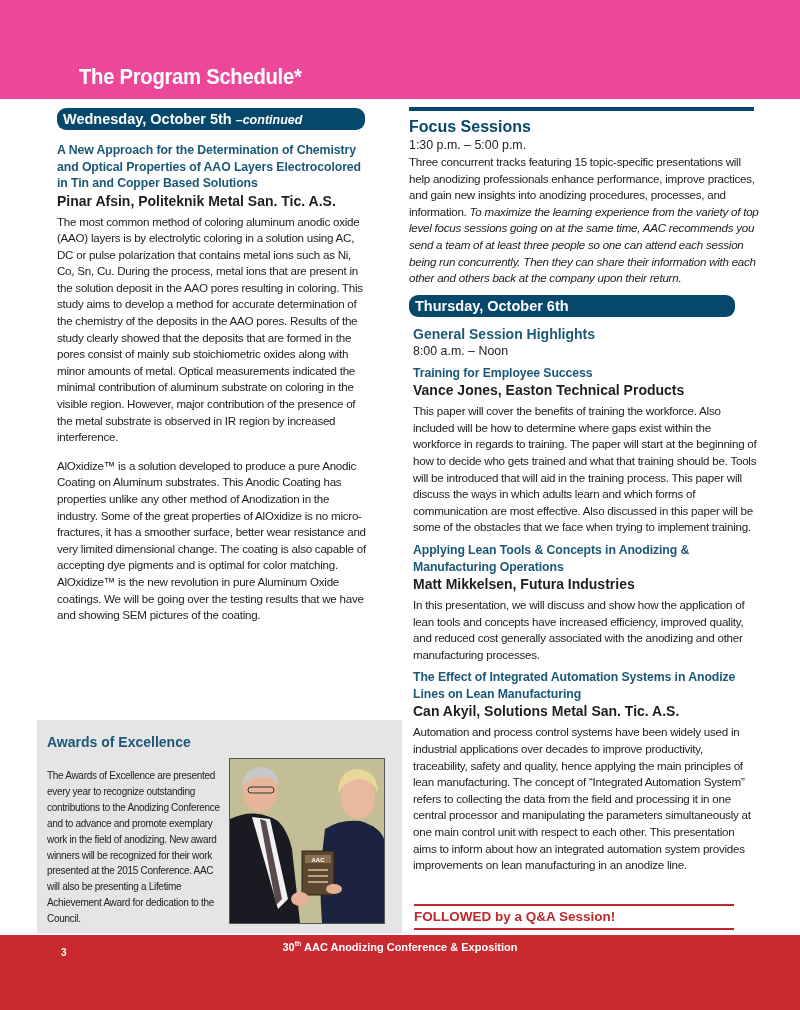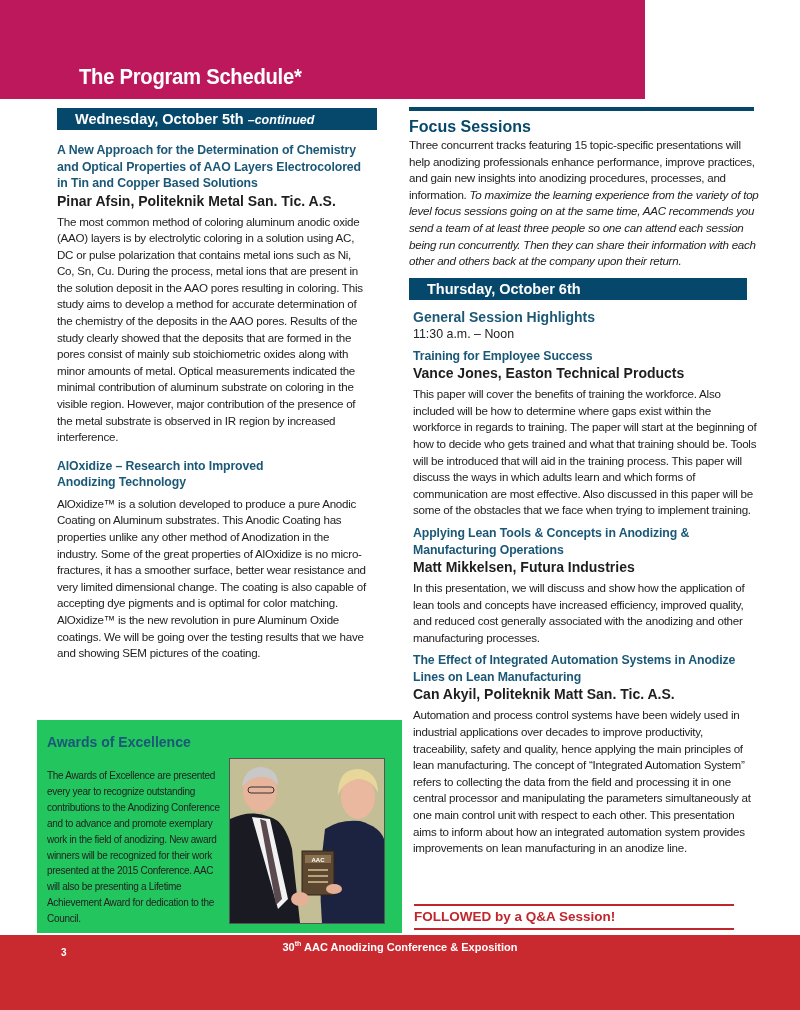--- a/index.html
+++ b/index.html
@@ -3,34 +3,34 @@
 <meta charset="utf-8">
 <style>
   html, body { margin: 0; padding: 0; }
   body {
     width: 800px; height: 1010px; position: relative; overflow: hidden;
     background: #ffffff;
     font-family: "Liberation Sans", "DejaVu Sans", sans-serif;
     color: #1e1e1e;
   }
   .top-banner {
-    position: absolute; left: 0; top: 0; width: 645px; height: 99px;
-    background: #be185d;
+    position: absolute; left: 0; top: 0; width: 800px; height: 99px;
+    background: #ec4899;
   }
   .page-title {
     position: absolute; left: 79px; top: 64px;
     font-size: 22px; font-weight: bold; color: #ffffff; letter-spacing: -0.3px;
     transform: scaleX(0.92); transform-origin: left top;
   }
   .left-col { position: absolute; left: 57px; top: 108px; width: 312px; }
   .right-col { position: absolute; left: 409px; top: 107px; width: 350px; }
 
   .day-bar {
     background: #06486b; color: #fff; font-weight: bold; font-size: 14.5px;
-    height: 22px; line-height: 22px; padding-left: 18px;
+    height: 22px; line-height: 22px; padding-left: 6px; border-radius: 9px;
   }
   .day-bar .cont { font-style: italic; font-weight: bold; font-size: 12.5px; }
   .left-col .day-bar { width: 302px; }
 
   .talk-title {
     color: #1b5877; font-weight: bold; font-size: 12.3px; line-height: 16.5px;
     letter-spacing: -0.1px;
   }
   .speaker { font-weight: bold; font-size: 14px; line-height: 15px; margin-top: 2px; color:#1e1e1e; }
   .body-text {
@@ -38,21 +38,21 @@
     font-size: 11.6px; line-height: 16.6px; color: #222;
     margin-top: 5px; letter-spacing: -0.25px;
   }
   .body-text .it { font-style: italic; text-align: right; }
 
   .left-col .talk-1 { margin-top: 12px; }
   .left-col .talk-2 { margin-top: 12px; }
 
   .awards-box {
     position: absolute; left: 37px; top: 720px; width: 365px; height: 213px;
-    background: #22c55e;
+    background: #e5e5e5;
   }
   .awards-title {
     position: absolute; left: 10px; top: 14px;
     color: #1b5877; font-weight: bold; font-size: 14px;
   }
   .awards-text {
     position: absolute; left: 10px; top: 48px; width: 178px;
     font-size: 10px; line-height: 15.9px; color: #222; letter-spacing: -0.3px;
   }
   .awards-photo {
@@ -98,21 +98,20 @@
     <span class="cont">–continued</span>
   </div>
 
   <div class="talk talk-1">
     <div class="talk-title">A New Approach for the Determination of Chemistry and Optical Properties of AAO Layers Electrocolored in Tin and Copper Based Solutions</div>
     <div class="speaker">Pinar Afsin, Politeknik Metal San. Tic. A.S.</div>
     <div class="body-text">The most common method of coloring aluminum anodic oxide (AAO) layers is by electrolytic coloring in a solution using AC, DC or pulse polarization that contains metal ions such as Ni, Co, Sn, Cu. During the process, metal ions that are present in the solution deposit in the AAO pores resulting in coloring. This study aims to develop a method for accurate determination of the chemistry of the deposits in the AAO pores. Results of the study clearly showed that the deposits that are formed in the pores consist of mainly sub stoichiometric oxides along with minor amounts of metal. Optical measurements indicated the minimal contribution of aluminum substrate on coloring in the visible region. However, major contribution of the presence of the metal substrate is observed in IR region by increased interference.</div>
   </div>
 
   <div class="talk talk-2">
-    <div class="talk-title" style="width:215px">AlOxidize – Research into Improved Anodizing Technology</div>
     <div class="body-text">AlOxidize™ is a solution developed to produce a pure Anodic Coating on Aluminum substrates. This Anodic Coating has properties unlike any other method of Anodization in the industry. Some of the great properties of AlOxidize is no micro-fractures, it has a smoother surface, better wear resistance and very limited dimensional change. The coating is also capable of accepting dye pigments and is optimal for color matching. AlOxidize™ is the new revolution in pure Aluminum Oxide coatings. We will be going over the testing results that we have and showing SEM pictures of the coating.</div>
   </div>
 </div>
 
 <div class="awards-box">
   <div class="awards-title">Awards of Excellence</div>
   <div class="awards-text">The Awards of Excellence are presented every year to recognize outstanding contributions to the Anodizing Conference and to advance and promote exemplary work in the field of anodizing. New award winners will be recognized for their work presented at the 2015 Conference. AAC will also be presenting a Lifetime Achievement Award for dedication to the Council.</div>
   <div class="awards-photo">
     <svg width="154" height="164" viewBox="0 0 154 164">
       <rect x="0" y="0" width="154" height="164" fill="#c4be96"></rect>
@@ -137,46 +136,47 @@
 
       <ellipse cx="70" cy="140" rx="9" ry="7" fill="#e6b096"></ellipse>
       <ellipse cx="104" cy="130" rx="8" ry="5" fill="#e6b096"></ellipse>
     </svg>
   </div>
 </div>
 
 <div class="right-col">
   <div class="focus-rule"></div>
   <div class="focus-title">Focus Sessions</div>
+  <div class="time-text">1:30 p.m. – 5:00 p.m.</div>
   <div class="body-text" style="margin-top:1px">
     <span>Three concurrent tracks featuring 15 topic-specific presentations will help anodizing professionals enhance performance, improve practices, and gain new insights into anodizing procedures, processes, and information.</span>
     <span class="it">To maximize the learning experience from the variety of top level focus sessions going on at the same time, AAC recommends you send a team of at least three people so one can attend each session being run concurrently. Then they can share their information with each other and others back at the company upon their return.</span>
   </div>
 
   <div class="day-bar">Thursday, October 6th</div>
 
   <div class="gs-title">General Session Highlights</div>
   <div class="right-inner">
-    <div class="time-text">11:30 a.m. – Noon</div>
+    <div class="time-text">8:00 a.m. – Noon</div>
 
     <div class="talk talk-a">
       <div class="talk-title">Training for Employee Success</div>
       <div class="speaker">Vance Jones, Easton Technical Products</div>
       <div class="body-text">This paper will cover the benefits of training the workforce. Also included will be how to determine where gaps exist within the workforce in regards to training. The paper will start at the beginning of how to decide who gets trained and what that training should be. Tools will be introduced that will aid in the training process. This paper will discuss the ways in which adults learn and which forms of communication are most effective. Also discussed in this paper will be some of the obstacles that we face when trying to implement training.</div>
     </div>
 
     <div class="talk">
       <div class="talk-title">Applying Lean Tools &amp; Concepts in Anodizing &amp; Manufacturing Operations</div>
       <div class="speaker">Matt Mikkelsen, Futura Industries</div>
       <div class="body-text">In this presentation, we will discuss and show how the application of lean tools and concepts have increased efficiency, improved quality, and reduced cost generally associated with the anodizing and other manufacturing processes.</div>
     </div>
 
     <div class="talk">
       <div class="talk-title">The Effect of Integrated Automation Systems in Anodize Lines on Lean Manufacturing</div>
-      <div class="speaker">Can Akyil, Politeknik Matt San. Tic. A.S.</div>
+      <div class="speaker">Can Akyil, Solutions Metal San. Tic. A.S.</div>
       <div class="body-text">Automation and process control systems have been widely used in industrial applications over decades to improve productivity, traceability, safety and quality, hence applying the main principles of lean manufacturing. The concept of “Integrated Automation System” refers to collecting the data from the field and processing it in one central processor and manipulating the parameters simultaneously at one main control unit with respect to each other. This presentation aims to inform about how an integrated automation system provides improvements on lean manufacturing in an anodize line.</div>
     </div>
   </div>
 </div>
 
 <div class="qa-wrap">
   <div class="qa-rule"></div>
   <div class="qa-text">FOLLOWED by a Q&amp;A Session!</div>
   <div class="qa-rule"></div>
 </div>

